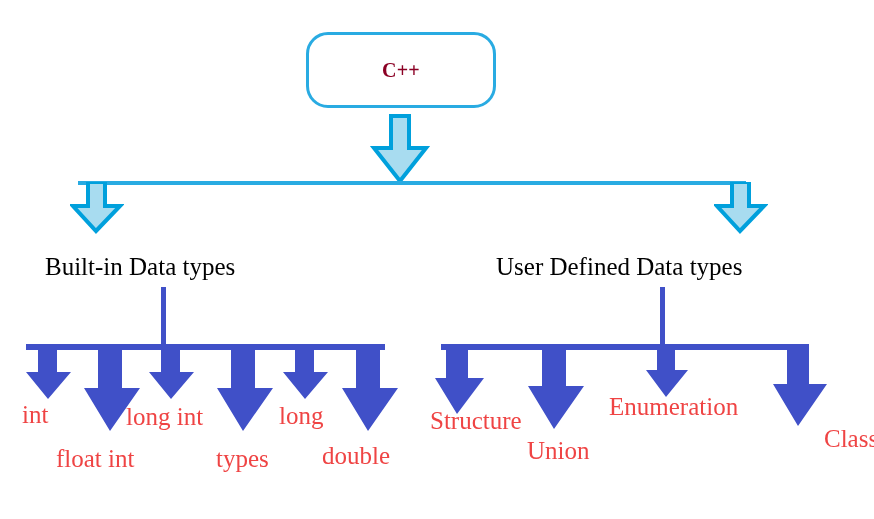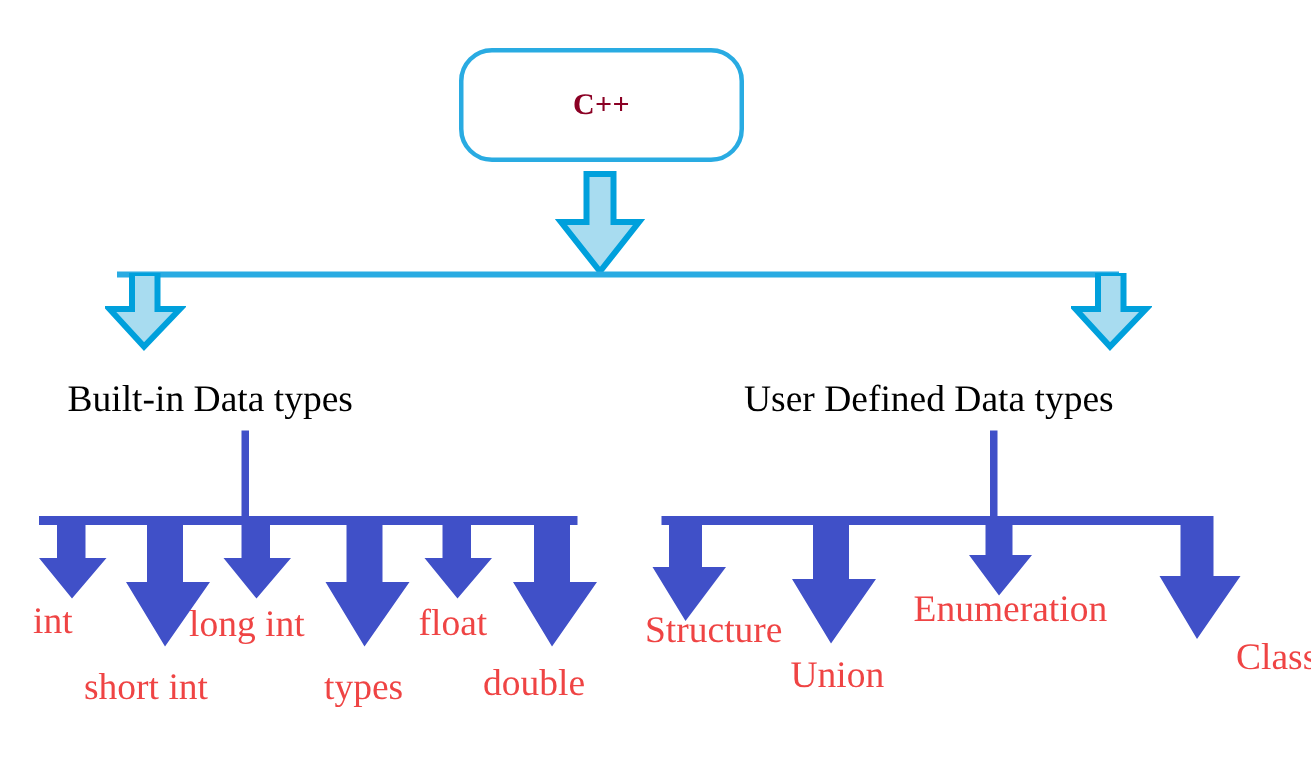--- a/index.html
+++ b/index.html
@@ -122,24 +122,24 @@
 
   <svg class="blue-arrow" style="left:282px; top:344px;" width="50" height="57" viewBox="0 0 50 57">
     <polygon points="13,0 32,0 32,28 46,28 23,55 1,28 13,28" fill="#4050C8"></polygon>
   </svg>
 
   <svg class="blue-arrow" style="left:340px; top:344px;" width="62" height="89" viewBox="0 0 62 89">
     <polygon points="16,0 40,0 40,44 58,44 28,87 2,44 16,44" fill="#4050C8"></polygon>
   </svg>
 
   <div class="leaf-label" style="left:22px; top:404px;">int</div>
-  <div class="leaf-label" style="left:56px; top:448px;">short int</div>
+  <div class="leaf-label" style="left:56px; top:448px;">float int</div>
   <div class="leaf-label" style="left:126px; top:406px;">long int</div>
   <div class="leaf-label" style="left:216px; top:448px;">types</div>
-  <div class="leaf-label" style="left:279px; top:405px;">float</div>
+  <div class="leaf-label" style="left:279px; top:405px;">long</div>
   <div class="leaf-label" style="left:322px; top:445px;">double</div>
 
   <div class="blue-rect" style="left:660px; top:287px; width:5px; height:58px;"></div>
   <div class="blue-rect" style="left:441px; top:344px; width:367px; height:6px;"></div>
 
   <svg class="blue-arrow" style="left:432px; top:344px;" width="56" height="72" viewBox="0 0 56 72">
     <polygon points="14,0 36,0 36,34 52,34 25,70 3,34 14,34" fill="#4050C8"></polygon>
   </svg>
 
   <svg class="blue-arrow" style="left:526px; top:344px;" width="62" height="87" viewBox="0 0 62 87">

